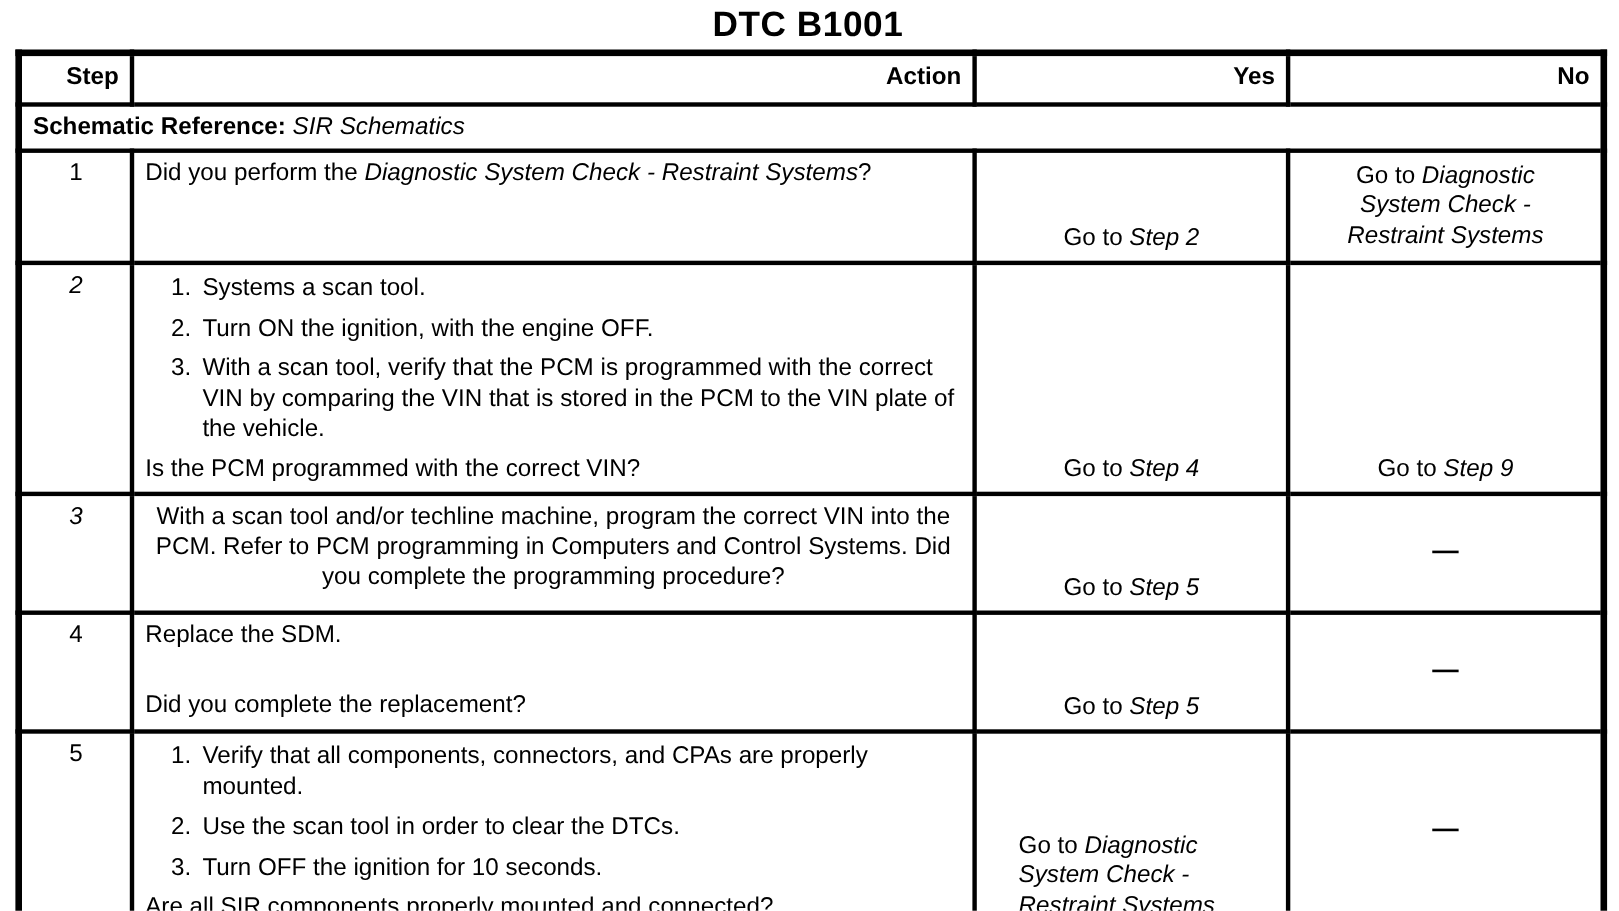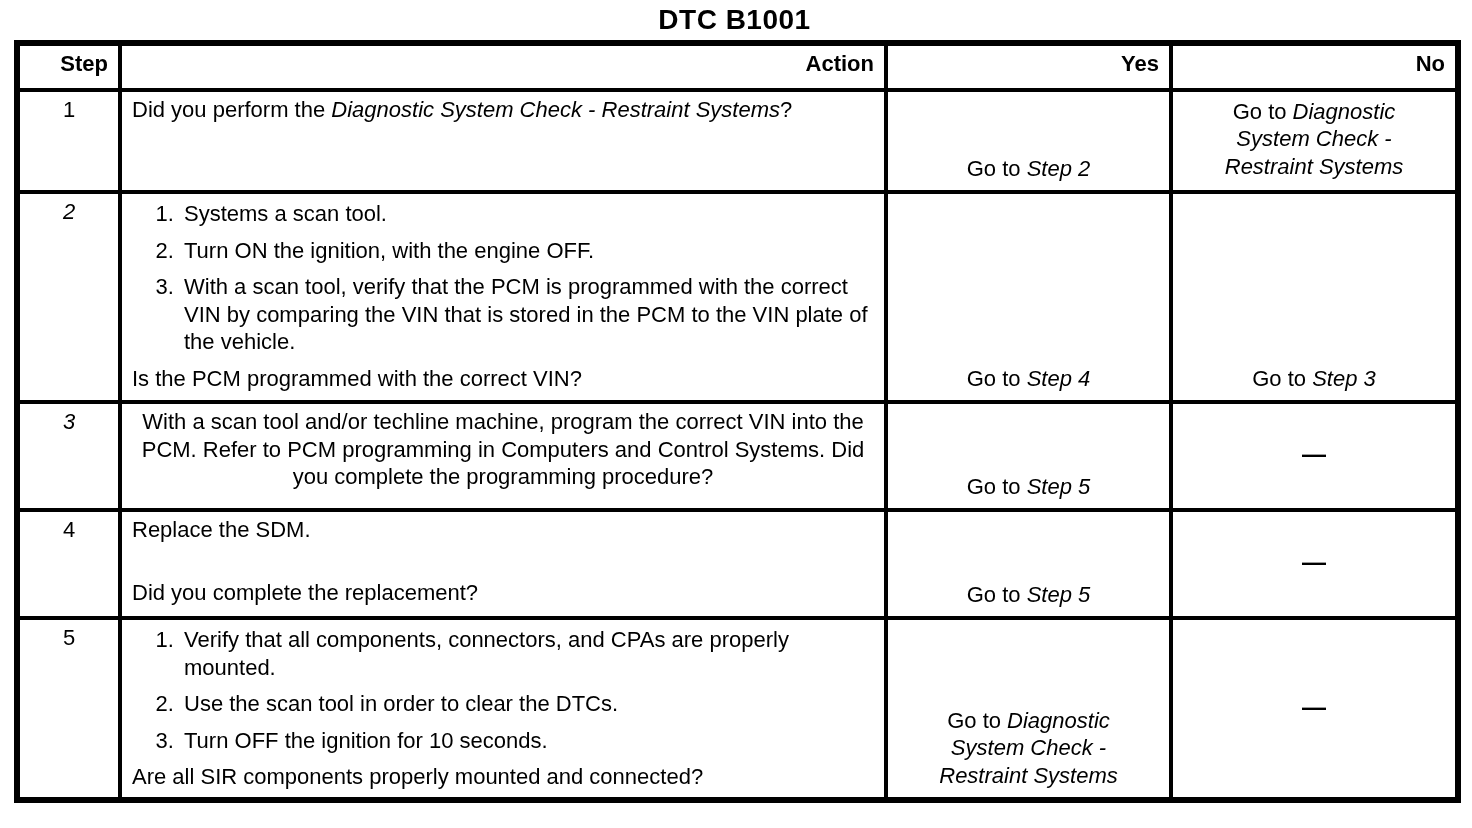--- a/index.html
+++ b/index.html
@@ -9,21 +9,21 @@
     width: 1472px;
     height: 828px;
     font-family: "Liberation Sans", sans-serif;
     color: #000;
   }
   .page { width: 1472px; height: 828px; overflow: hidden; }
   .page-title {
     width: 1441px;
     margin: 4px 0 4px 14px;
     text-align: center;
-    font-size: 28px;
+    font-size: 32px;
     font-weight: bold;
     letter-spacing: 0.5px;
   }
   table.dtc {
     margin-left: 14px;
     width: 1441px;
     border-collapse: collapse;
     table-layout: fixed;
     border: 6px solid #000;
   }
@@ -57,21 +57,21 @@
   .cell {
     display: flex;
     flex-direction: column;
     justify-content: space-between;
   }
   .h1 { height: 86px; }
   .h2 { height: 194px; }
   .h3 { height: 92px; text-align: center; }
   .h4 { height: 92px; }
   .h5 { height: 165px; }
-  .cell.bottom { justify-content: flex-end; align-items: center; text-align: center; padding-bottom: 4px; }
+  .cell.bottom { justify-content: flex-end; align-items: center; padding-bottom: 4px; }
   .cell.middle { justify-content: center; align-items: center; text-align: center; }
   ol.steps {
     margin: 2px 0 0 0;
     padding-left: 48px;
   }
   ol.steps li {
     padding-left: 4px;
     margin-bottom: 9px;
   }
   .question { padding-bottom: 2px; }
@@ -98,20 +98,26 @@
     </colgroup>
     <tbody>
 
       <tr>
         <td class="hdr">Step</td>
         <td class="hdr">Action</td>
         <td class="hdr">Yes</td>
         <td class="hdr">No</td>
       </tr>
 
+      <tr>
+        <td class="schem" colspan="4">
+          <span class="b">Schematic Reference:</span>
+          <span class="it">SIR Schematics</span>
+        </td>
+      </tr>
 
       <tr>
         <td class="step">1</td>
         <td>
           <div class="cell h1">
             <div class="question">
               <span>Did you perform the </span><span class="it">Diagnostic System Check - Restraint Systems</span><span>?</span>
             </div>
           </div>
         </td>
@@ -146,21 +152,21 @@
         <td>
           <div class="cell h2 bottom">
             <div>
               <span>Go to </span><span class="it">Step 4</span>
             </div>
           </div>
         </td>
         <td>
           <div class="cell h2 bottom">
             <div>
-              <span>Go to </span><span class="it">Step 3</span>
+              <span>Go to </span><span class="it">Step 9</span>
             </div>
           </div>
         </td>
       </tr>
 
       <tr>
         <td class="step it">3</td>
         <td>
           <div class="cell h3">
             <div>With a scan tool and/or techline machine, program the correct VIN into the PCM. Refer to PCM programming in Computers and Control Systems. Did you complete the programming procedure?</div>

